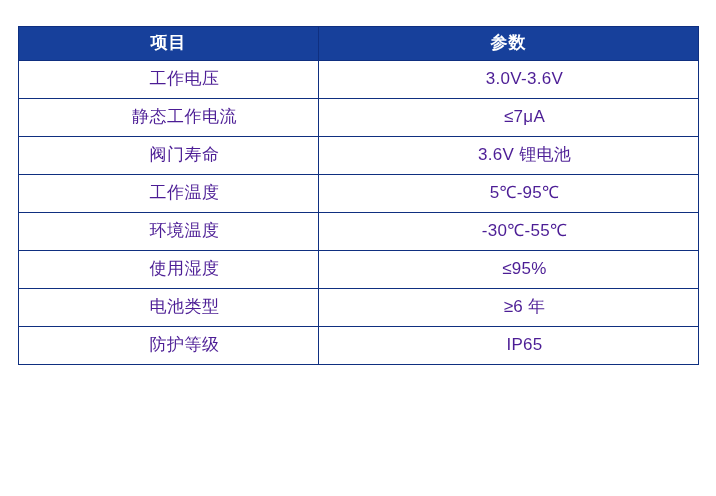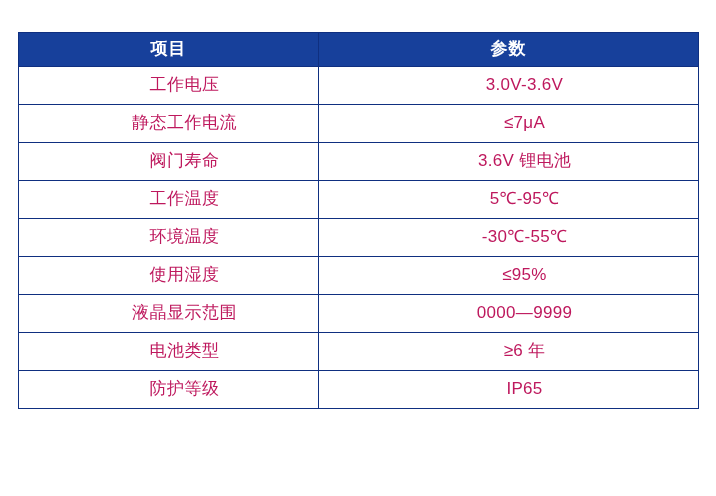--- a/index.html
+++ b/index.html
@@ -17,21 +17,21 @@
   .page {
     width: 716px;
     height: 496px;
     position: relative;
     box-sizing: border-box;
     padding: 26px 18px 18px 18px;
   }
   table.spec {
     border-collapse: collapse;
     width: 680px;
-    margin: 6px auto;
+    margin: 0 auto;
     table-layout: fixed;
   }
   table.spec col.c1 { width: 300px; }
   table.spec col.c2 { width: 380px; }
 
   table.spec th,
   table.spec td {
     border: 1px solid #0f2f80;
     text-align: center;
     vertical-align: middle;
@@ -43,21 +43,21 @@
     background: #17409b;
     color: #ffffff;
     font-weight: bold;
     height: 33px;
     font-size: 17px;
     letter-spacing: 1px;
   }
   table.spec tbody td {
     height: 37px;
     background: #ffffff;
-    color: #be185d;
+    color: #4c1d95;
     font-weight: normal;
     padding-left: 32px;
   }
   table.spec tbody tr td.item {
     letter-spacing: 0.5px;
   }
   table.spec tbody tr td.value {
     letter-spacing: 0.3px;
   }
 </style>
@@ -95,24 +95,20 @@
       </tr>
       <tr>
         <td class="item">环境温度</td>
         <td class="value">-30℃-55℃</td>
       </tr>
       <tr>
         <td class="item">使用湿度</td>
         <td class="value">≤95%</td>
       </tr>
       <tr>
-        <td class="item">液晶显示范围</td>
-        <td class="value">0000—9999</td>
-      </tr>
-      <tr>
         <td class="item">电池类型</td>
         <td class="value">≥6 年</td>
       </tr>
       <tr>
         <td class="item">防护等级</td>
         <td class="value">IP65</td>
       </tr>
     </tbody>
   </table>
 </div>

